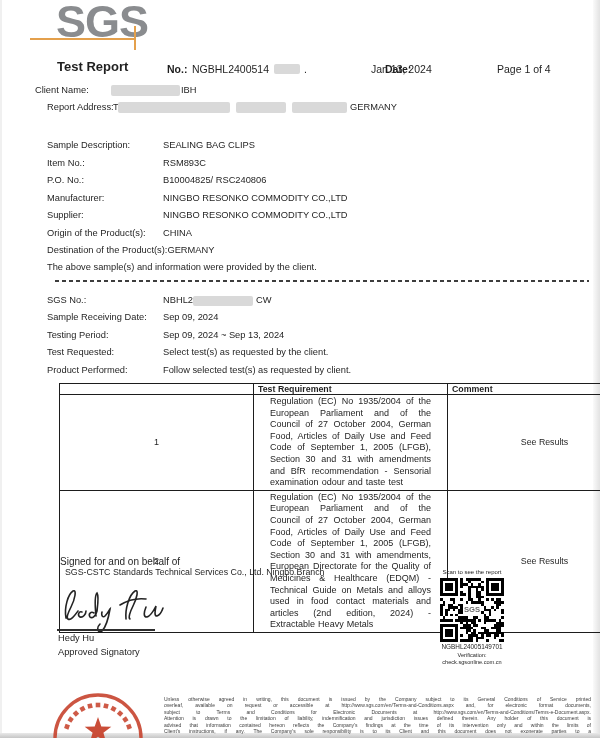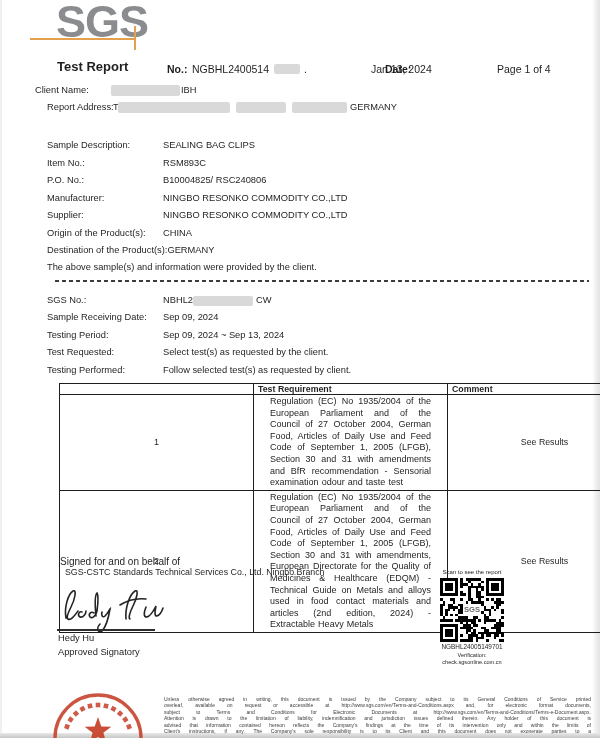--- a/index.html
+++ b/index.html
@@ -105,21 +105,21 @@
   <div class="abs body-text" style="left:47px;top:262px;">The above sample(s) and information were provided by the client.</div>
   <div class="sep"></div>
 
   <div class="frow" style="top:295px;"><span class="lab">SGS No.:</span><span>NBHL24</span></div>
   <div class="redact" style="left:193px;top:296px;width:60px;height:10px;"></div>
   <div class="abs body-text" style="left:256px;top:295px;">CW</div>
 
   <div class="frow" style="top:312px;"><span class="lab">Sample Receiving Date:</span><span>Sep 09, 2024</span></div>
   <div class="frow" style="top:330px;"><span class="lab">Testing Period:</span><span>Sep 09, 2024 ~ Sep 13, 2024</span></div>
   <div class="frow" style="top:347px;"><span class="lab">Test Requested:</span><span>Select test(s) as requested by the client.</span></div>
-  <div class="frow" style="top:365px;"><span class="lab">Testing Performed:</span><span>Follow selected test(s) as requested by client.</span></div>
+  <div class="frow" style="top:365px;"><span class="lab">Product Performed:</span><span>Follow selected test(s) as requested by client.</span></div>
 
   <table class="req">
     <tbody>
         <tr>
       <th></th>
       <th>Test Requirement</th>
       <th class="c">Comment</th>
     </tr>
     <tr class="r1">
       <td class="num">1</td>

